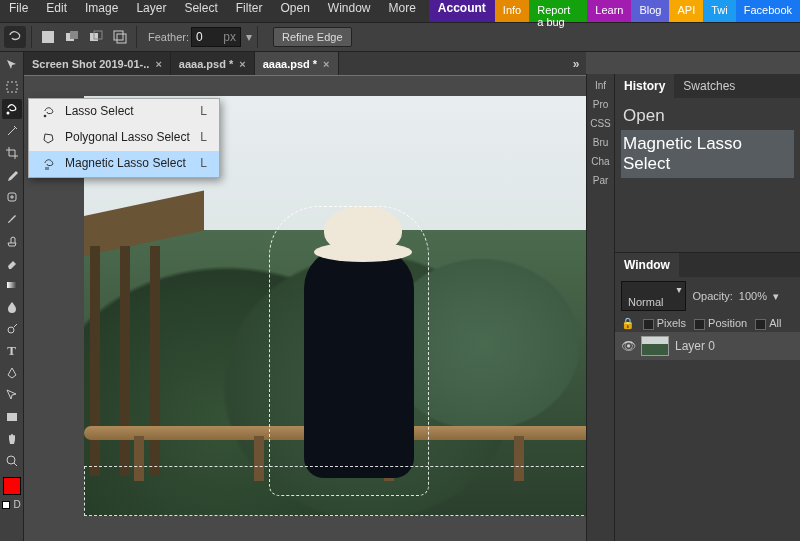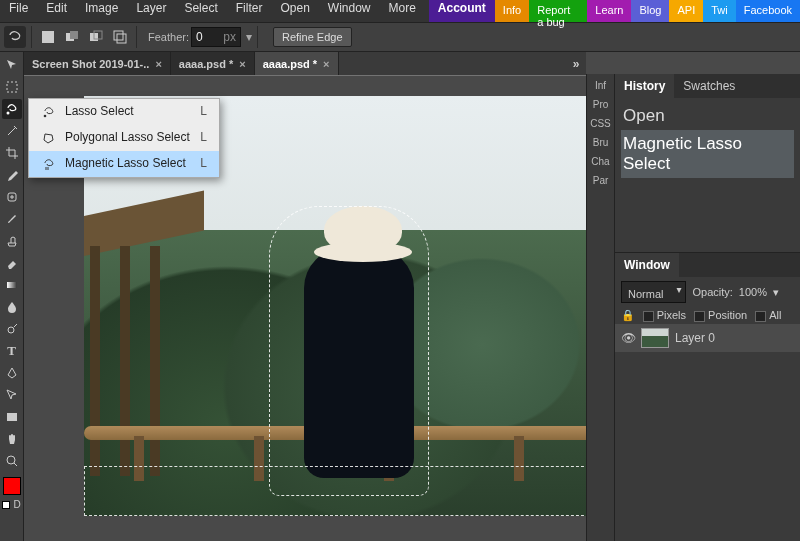--- a/index.html
+++ b/index.html
@@ -69,21 +69,21 @@
   .sidecol{width:28px;background:#3a3a3a;border-left:1px solid #222;display:flex;flex-direction:column;align-items:center;padding-top:6px;gap:8px;font-size:10px;color:#bbb;}
   .panels{width:186px;background:#3a3a3a;border-left:1px solid #222;display:flex;flex-direction:column;}
   .panel{border-bottom:1px solid #222;}
   .ptabs{display:flex;background:#2f2f2f;}
   .ptab{padding:5px 9px;font-size:12px;color:#ccc;}
   .ptab.active{background:#3a3a3a;color:#fff;font-weight:bold;}
   .pbody{padding:4px 6px;}
   .pbody .row{padding:4px 2px;font-size:17px;color:#ddd;}
   .pbody .row.sel{background:#565c60;color:#fff;}
   .layers .blend{display:flex;align-items:center;gap:6px;padding:4px 6px;font-size:11px;}
-  .layers .blend .dd{background:#2a2a2a;border:1px solid #111;padding:6px 22px 2px 6px;color:#ccc;position:relative;}
+  .layers .blend .dd{background:#2a2a2a;border:1px solid #111;padding:14px 22px 2px 6px;color:#ccc;position:relative;}
   .layers .blend .dd:after{content:"▾";position:absolute;right:4px;top:2px;font-size:10px;}
   .layers .locks{display:flex;align-items:center;gap:8px;padding:2px 6px;font-size:11px;color:#ccc;}
   .cb{width:11px;height:11px;background:#222;border:1px solid #666;display:inline-block;vertical-align:middle;margin-right:3px;}
   .layerrow{display:flex;align-items:center;gap:6px;padding:4px 6px;background:#4b4b4b;}
   .eye{width:14px;text-align:center;}
   .thumb{width:28px;height:20px;background:linear-gradient(#cfd6d3 40%,#3c5a3f 40%);border:1px solid #999;}
 
   
   .popup{position:absolute;left:28px;top:98px;width:192px;background:#ededed;border:1px solid #aaa;box-shadow:2px 3px 8px rgba(0,0,0,.4);color:#222;font-size:12px;z-index:50;}
   .popup .prow{display:flex;align-items:flex-start;gap:8px;padding:5px 12px;}

